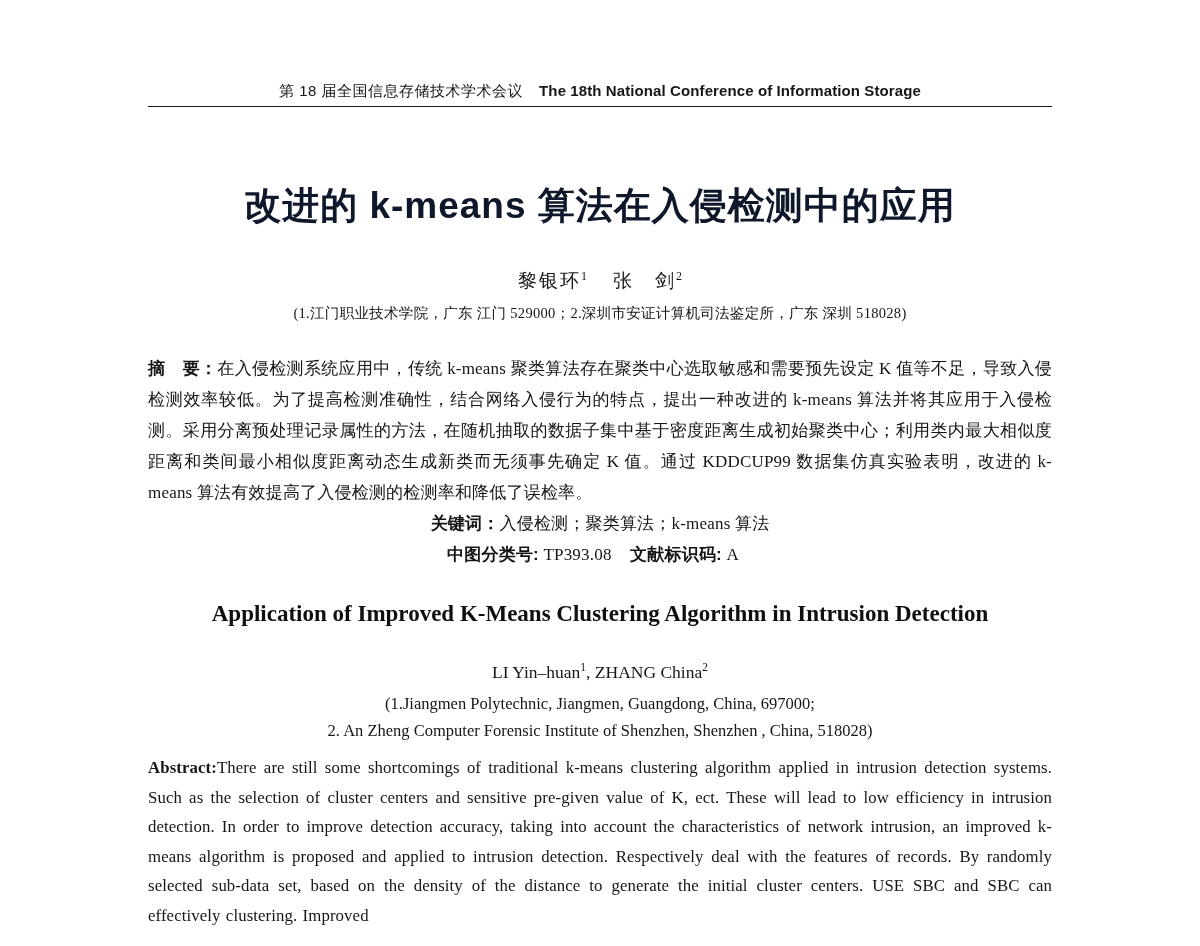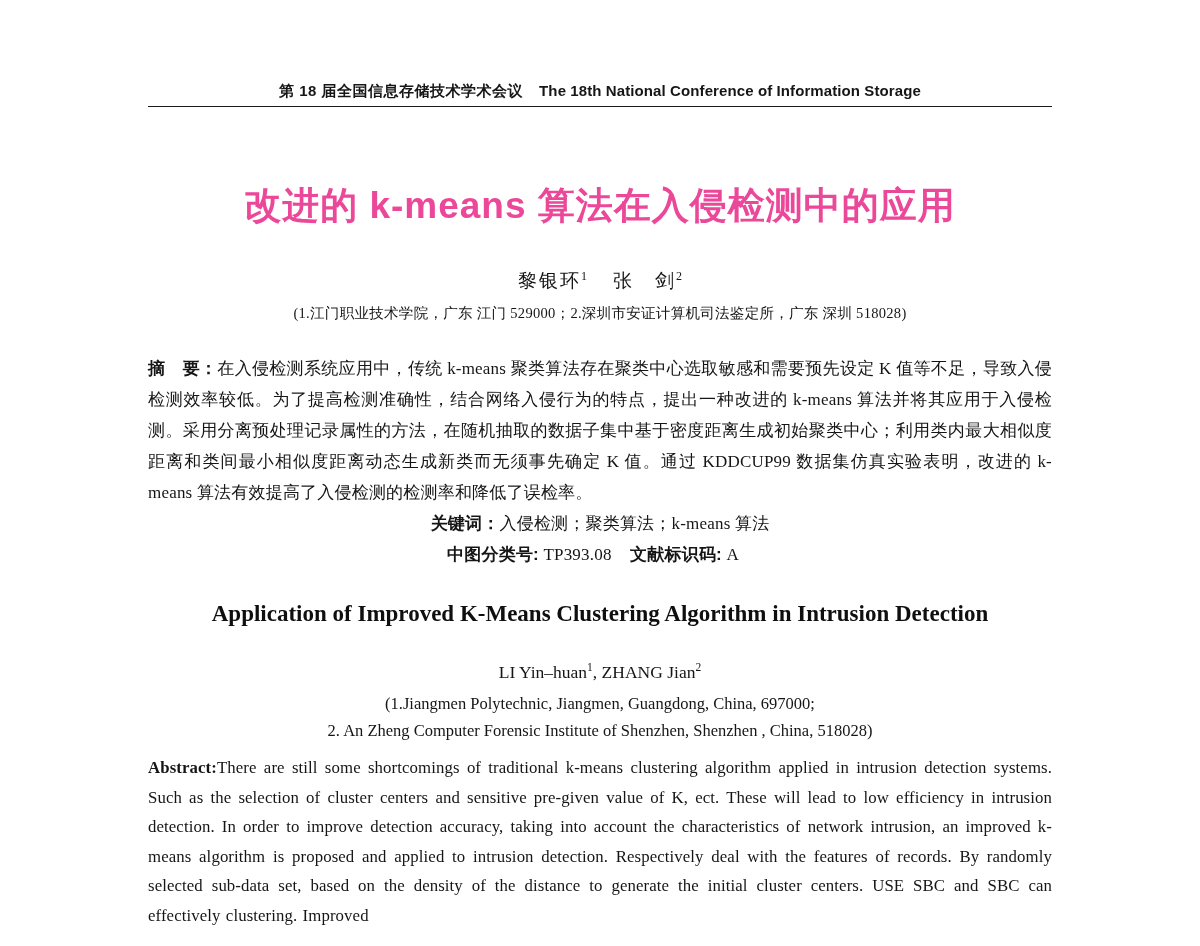--- a/index.html
+++ b/index.html
@@ -21,38 +21,38 @@
   
   .running-head {
     margin-top: 82px;
     text-align: center;
     font-family: "Liberation Sans", "DejaVu Sans", sans-serif;
     font-size: 15px;
     line-height: 18px;
     color: #161616;
     white-space: nowrap;
   }
-  .running-head .zh { font-weight: 700; margin-right: 16px; letter-spacing: 0.5px; }
+  .running-head .zh { font-weight: 400; margin-right: 16px; letter-spacing: 0.5px; }
   .running-head .en { font-weight: 700; letter-spacing: 0.1px; }
   .head-rule {
     border: none;
     border-top: 1.7px solid #1b1b1b;
     margin-top: 6px;
   }
 
   
   .title-zh {
     margin-top: 76px;
     text-align: center;
     font-family: "Liberation Sans", "DejaVu Sans", sans-serif;
     font-size: 37px;
     line-height: 46px;
     font-weight: 700;
     letter-spacing: 1px;
-    color: #ec4899;
+    color: #0f172a;
   }
   .authors-zh {
     margin-top: 34px;
     text-align: center;
     font-size: 19px;
     line-height: 26px;
     letter-spacing: 2px;
   }
   .authors-zh .author-2 { margin-left: 26px; }
   .authors-zh sup { font-size: 12px; letter-spacing: 0; }
@@ -147,21 +147,21 @@
   <p class="clc-line">
     <span class="label">中图分类号:</span>
     <span class="value">TP393.08</span>
     <span class="label">文献标识码:</span>
     <span class="value">A</span>
   </p>
 
   <h2 class="title-en">Application of Improved K-Means Clustering Algorithm in Intrusion Detection</h2>
 
   <div class="authors-en">
-    <span>LI Yin–huan</span><sup>1</sup><span>, </span><span>ZHANG Jian</span><sup>2</sup>
+    <span>LI Yin–huan</span><sup>1</sup><span>, </span><span>ZHANG China</span><sup>2</sup>
   </div>
 
   <div class="affil-en">
     <span class="line">(1.Jiangmen Polytechnic, Jiangmen, Guangdong, China, 697000;</span>
     <span class="line">2. An Zheng Computer Forensic Institute of Shenzhen, Shenzhen , China, 518028)</span>
   </div>
 
   <p class="abstract-en">
     <span class="label">Abstract:</span><span>There are still some shortcomings of traditional k-means clustering algorithm applied in intrusion detection systems. Such as the selection of cluster centers and sensitive pre-given value of K, ect. These will lead to low efficiency in intrusion detection. In order to improve detection accuracy, taking into account the characteristics of network intrusion, an improved k-means algorithm is proposed and applied to intrusion detection. Respectively deal with the features of records. By randomly selected sub-data set, based on the density of the distance to generate the initial cluster centers. USE SBC and SBC can effectively clustering. Improved</span>
   </p>

